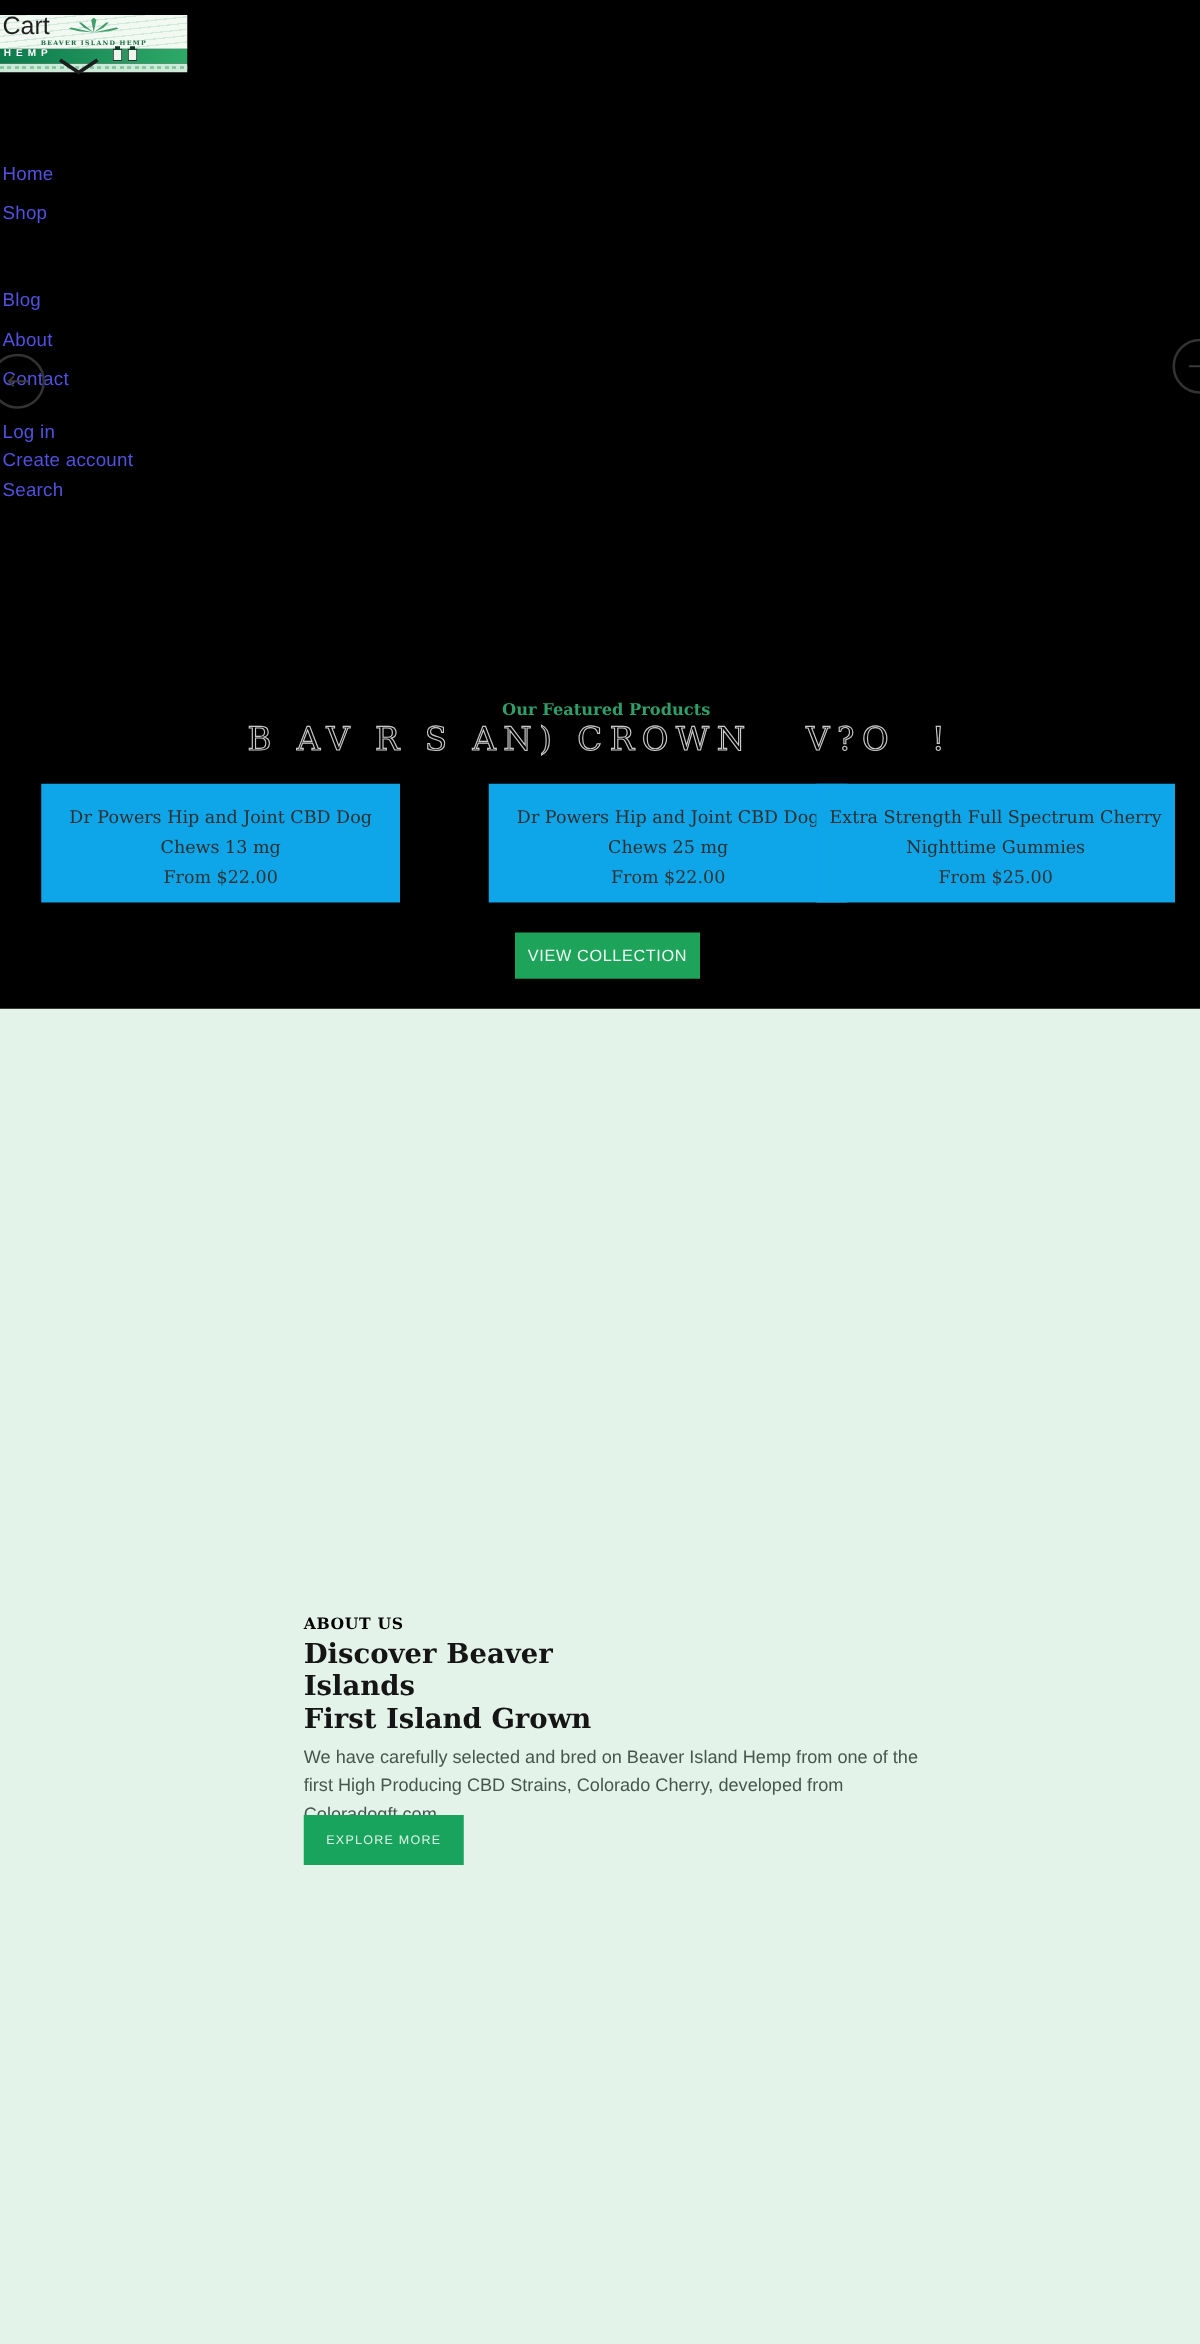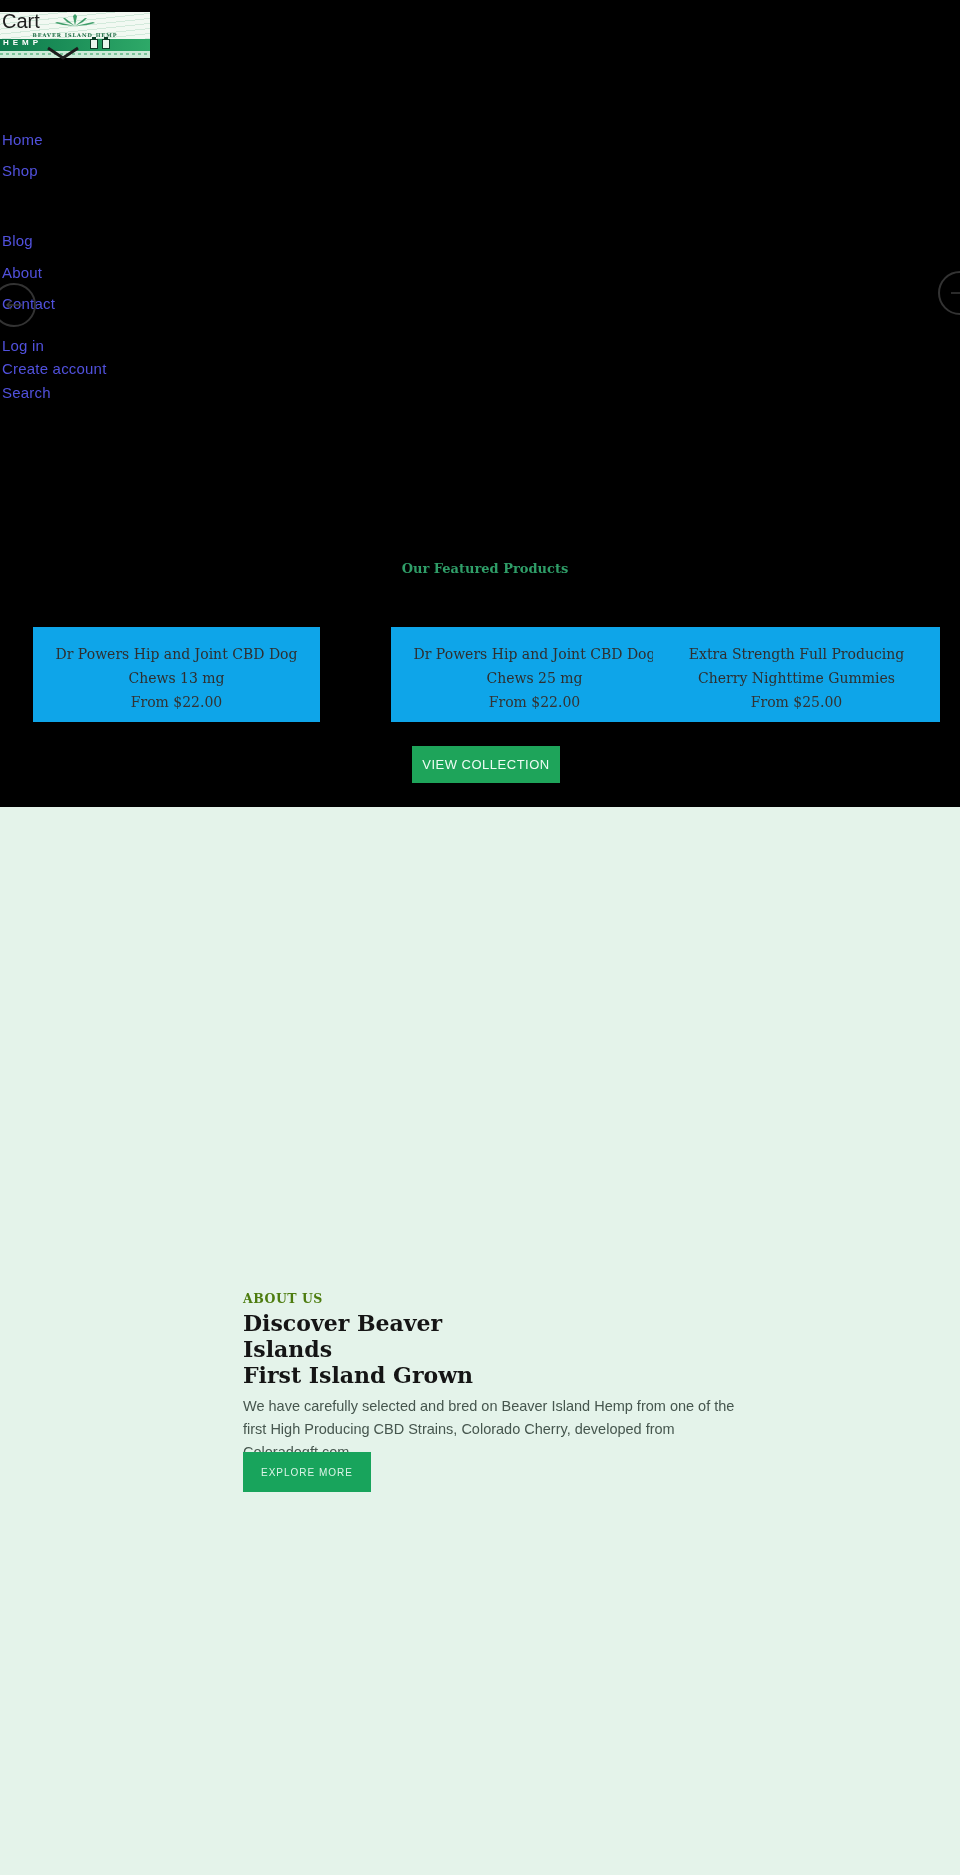--- a/index.html
+++ b/index.html
@@ -67,21 +67,21 @@
   .product-price { font-family:"DejaVu Serif", serif; font-size:14px; color:#333;
       margin-top:4px; }
 
   .view-collection-btn { position:absolute; left:412px; top:746px; width:148px; height:37px;
       background:#1ea45a; border:none; color:#eefcf4; font-size:13px; letter-spacing:0.5px;
       font-family:"Liberation Sans", sans-serif; cursor:pointer; }
 
   
   .about-eyebrow { position:absolute; left:243px; top:1291px;
       font-family:"DejaVu Serif", serif; font-weight:bold; font-size:12.5px;
-      letter-spacing:0.5px; color:#4d7c0f; }
+      letter-spacing:0.5px; color:#000000; }
   .about-heading { position:absolute; left:243px; top:1310px;
       font-family:"DejaVu Serif", serif; font-weight:bold; font-size:22px;
       line-height:26px; color:#151515; }
   .about-body { position:absolute; left:243px; top:1395px; width:512px;
       font-size:14.5px; line-height:23px; color:#46564e; }
   .explore-btn { position:absolute; left:243px; top:1452px; width:128px; height:40px;
       background:#18a45c; border:none; color:#ddf4e8; font-size:10px; letter-spacing:1px;
       font-family:"Liberation Sans", sans-serif; cursor:pointer; }
 </style>
 </head>
@@ -137,31 +137,32 @@
         <path d="M18 5 H2 M6 1 L2 5 L6 9" fill="none" stroke="#3a3a3a" stroke-width="1.5"></path>
       </svg>
     </button>
     <button class="carousel-btn carousel-next" aria-label="next">
       <svg width="18" height="10" viewBox="0 0 18 10">
         <path d="M0 5 H16 M12 1 L16 5 L12 9" fill="none" stroke="#3a3a3a" stroke-width="1.5"></path>
       </svg>
     </button>
 
     <div class="featured-eyebrow">Our Featured Products</div>
+    <div class="featured-headline">B AV R S AN) CROWN   V?O  !</div>
 
     <div class="product-card card-1">
       <div class="product-title">Dr Powers Hip and Joint CBD Dog Chews 13 mg</div>
       <div class="product-price">From $22.00</div>
     </div>
     <div class="product-card card-2">
       <div class="product-title">Dr Powers Hip and Joint CBD Dog Chews 25 mg</div>
       <div class="product-price">From $22.00</div>
     </div>
     <div class="product-card card-3">
-      <div class="product-title">Extra Strength Full Producing Cherry Nighttime Gummies</div>
+      <div class="product-title">Extra Strength Full Spectrum Cherry Nighttime Gummies</div>
       <div class="product-price">From $25.00</div>
     </div>
 
     <button class="view-collection-btn">VIEW COLLECTION</button>
   </div>
 
   <div class="about-eyebrow">ABOUT US</div>
 
   <div class="about-heading">
     <div>Discover Beaver</div>

